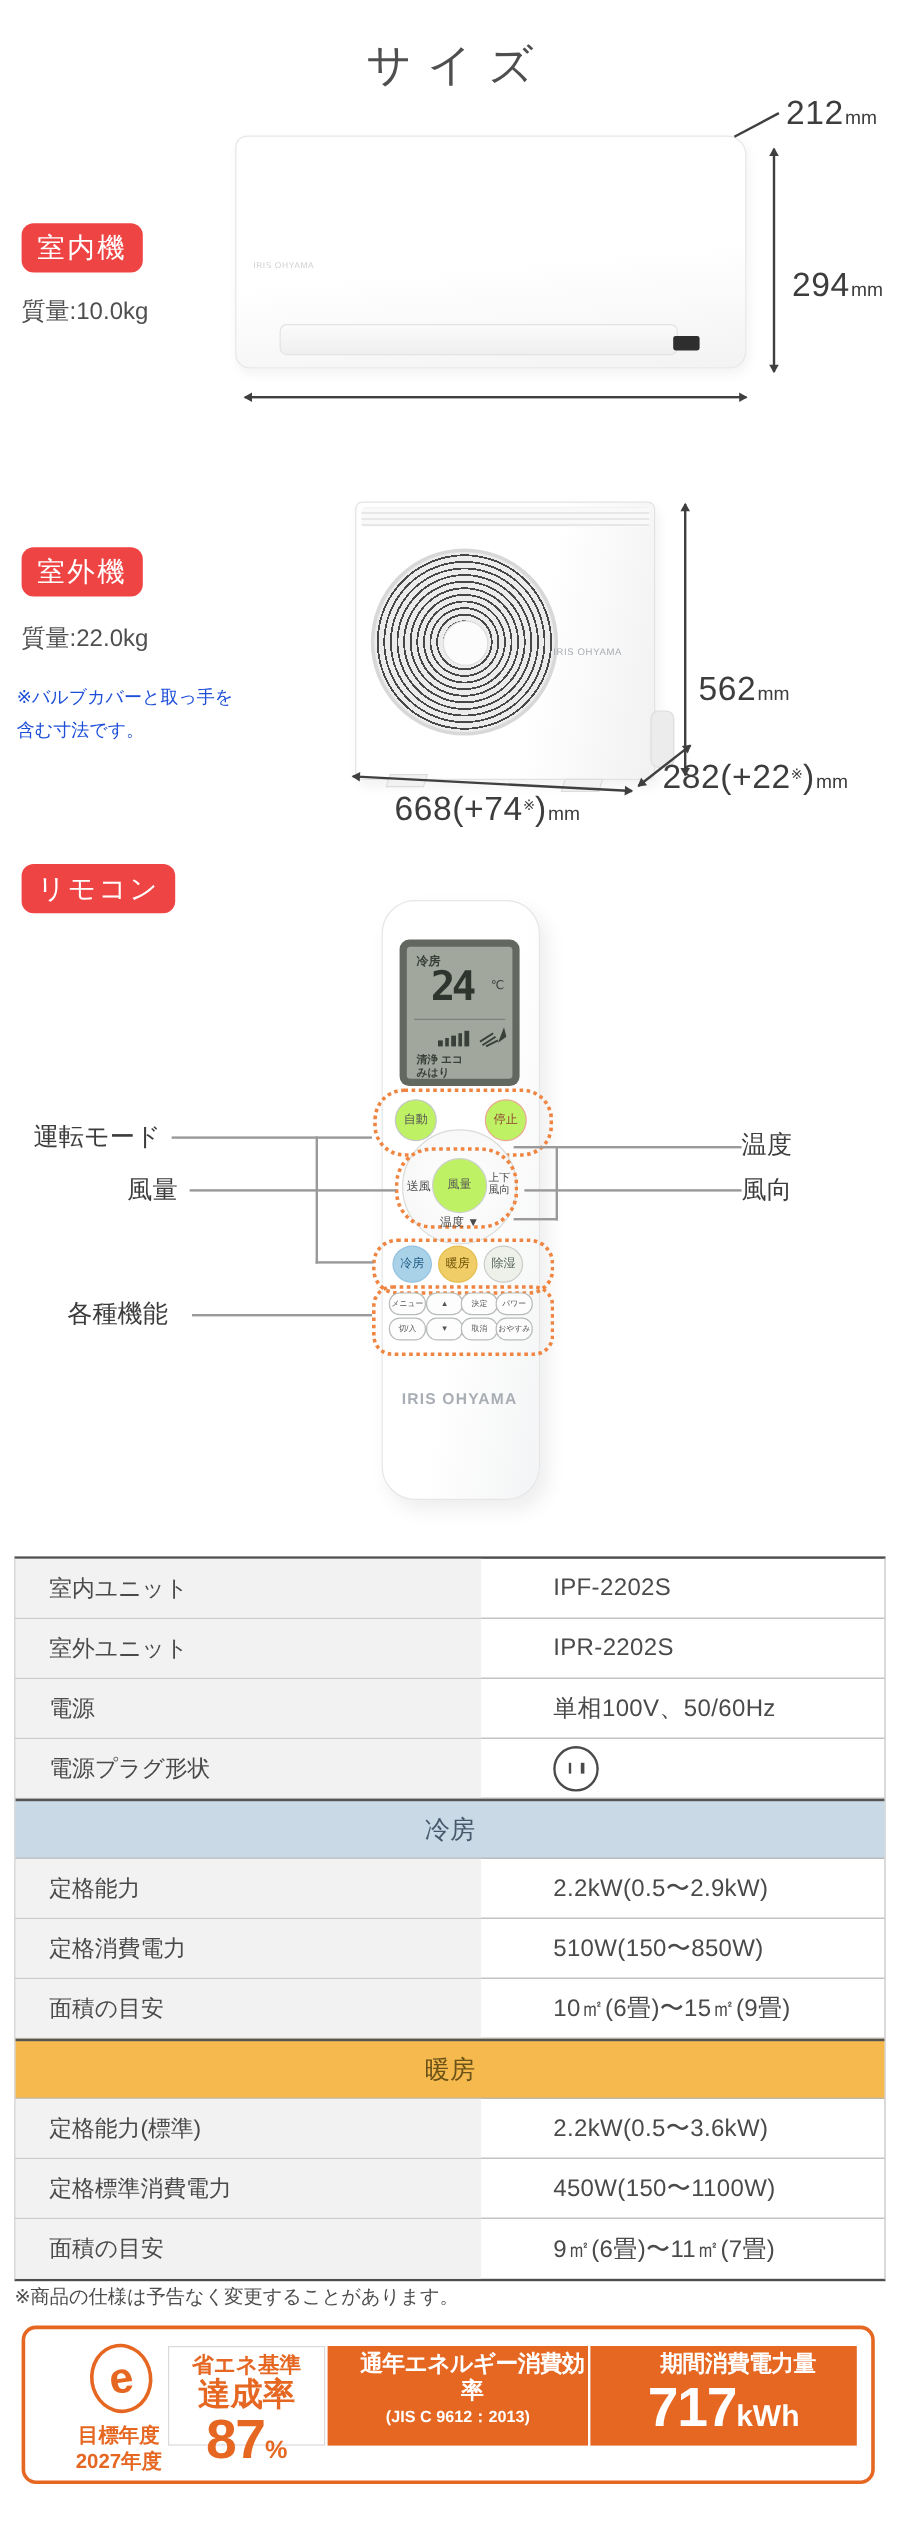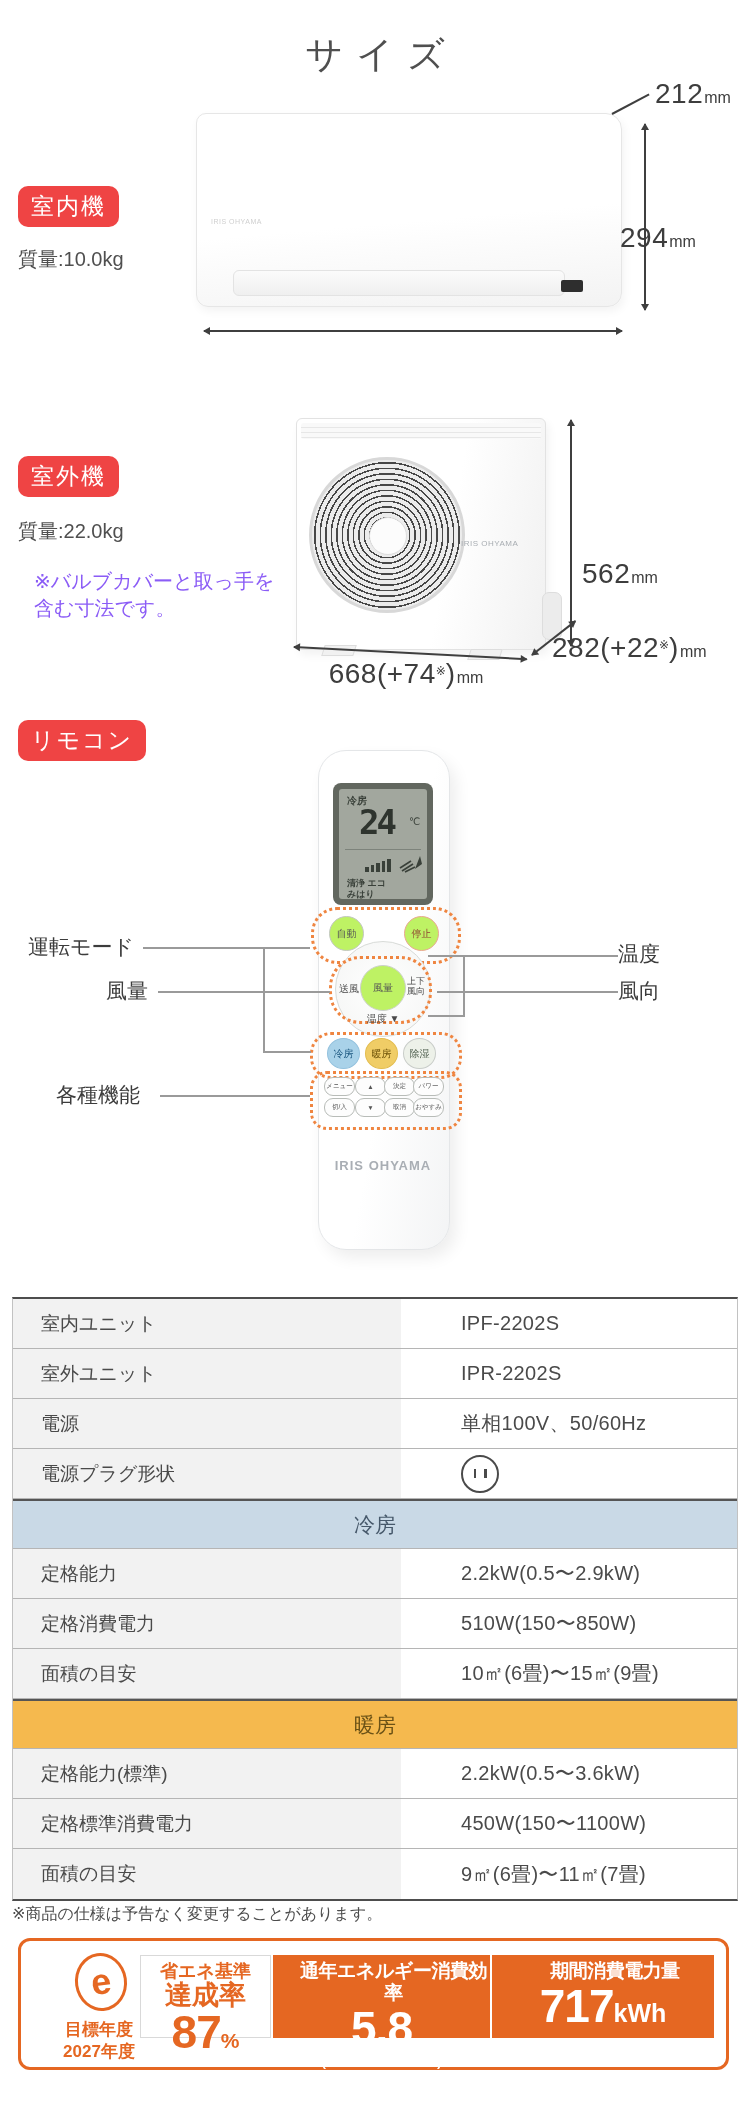--- a/index.html
+++ b/index.html
@@ -3,21 +3,21 @@
 <meta charset="utf-8">
 <style>
   html,body{margin:0;padding:0;background:#fff;}
   body{width:750px;font-family:"Liberation Sans","DejaVu Sans",sans-serif;color:#4a4a4a;}
   .canvas{position:relative;width:750px;height:2106px;background:#fff;overflow:hidden;}
   .page-title{position:absolute;top:30px;left:0;width:750px;text-align:center;font-size:37px;
     color:#4f4f4f;letter-spacing:13px;text-indent:13px;font-weight:400;}
   .chip{position:absolute;left:18px;background:#ef4444;color:#fff;font-size:23px;letter-spacing:2px;
     padding:9px 13px;border-radius:10px;line-height:1;}
   .weight{position:absolute;left:18px;font-size:20px;color:#4f4f4f;}
-  .note{position:absolute;left:34px;font-size:20px;line-height:27px;color:#8b5cf6;}
+  .note{position:absolute;left:14px;font-size:15px;line-height:27px;color:#1d4ed8;}
 
   
   .measure{position:absolute;background:#3f3f3f;transform-origin:left center;}
   .measure.h{height:2px;}
   .measure.v{width:2px;}
   .measure.h::before{content:"";position:absolute;left:-1px;top:-3px;border:4px solid transparent;border-right:7px solid #3f3f3f;border-left:none;}
   .measure.h::after{content:"";position:absolute;right:-1px;top:-3px;border:4px solid transparent;border-left:7px solid #3f3f3f;border-right:none;}
   .measure.v::before{content:"";position:absolute;top:-1px;left:-3px;border:4px solid transparent;border-bottom:7px solid #3f3f3f;border-top:none;}
   .measure.v::after{content:"";position:absolute;bottom:-1px;left:-3px;border:4px solid transparent;border-top:7px solid #3f3f3f;border-bottom:none;}
   .tick{position:absolute;height:2px;background:#3f3f3f;transform-origin:left center;}
@@ -132,21 +132,21 @@
     <div class="iu-vent"></div>
     <div class="iu-display"></div>
   </div>
 
   <div class="tick" style="left:612px;top:113px;width:42px;transform:rotate(-28deg);"></div>
   <div class="dim" style="left:655px;top:78px;">
     <span class="num">212</span><span class="unit">mm</span>
   </div>
 
   <div class="measure v" style="left:644px;top:124px;height:186px;"></div>
-  <div class="dim" style="left:620px;top:222px;">
+  <div class="dim" style="left:660px;top:222px;">
     <span class="num">294</span><span class="unit">mm</span>
   </div>
 
   <div class="measure h" style="left:204px;top:330px;width:418px;"></div>
 
   <div class="chip" style="top:456px;">室外機</div>
   <div class="weight" style="top:518px;">質量:22.0kg</div>
   <div class="note" style="top:568px;">
     <div>※バルブカバーと取っ手を</div>
     <div>含む寸法です。</div>
@@ -323,21 +323,20 @@
     <div class="e-panel white">
       <div class="ep-l1">省エネ基準</div>
       <div class="ep-l2">達成率</div>
       <div class="ep-l3">
         <span class="bigpct">87</span><span class="pct">%</span>
       </div>
     </div>
 
     <div class="e-panel orange" style="left:252px;width:217px;">
       <div class="ep-title">通年エネルギー消費効率</div>
-      <div class="ep-big">5.8</div>
       <div class="ep-jis">(JIS C 9612：2013)</div>
     </div>
 
     <div class="e-panel orange" style="left:471px;width:222px;">
       <div class="ep-title">期間消費電力量</div>
       <div class="ep-big">
         <span>717</span><span class="kwh">kWh</span>
       </div>
       <div class="ep-jis">(JIS C 9612：2013)</div>
     </div>

